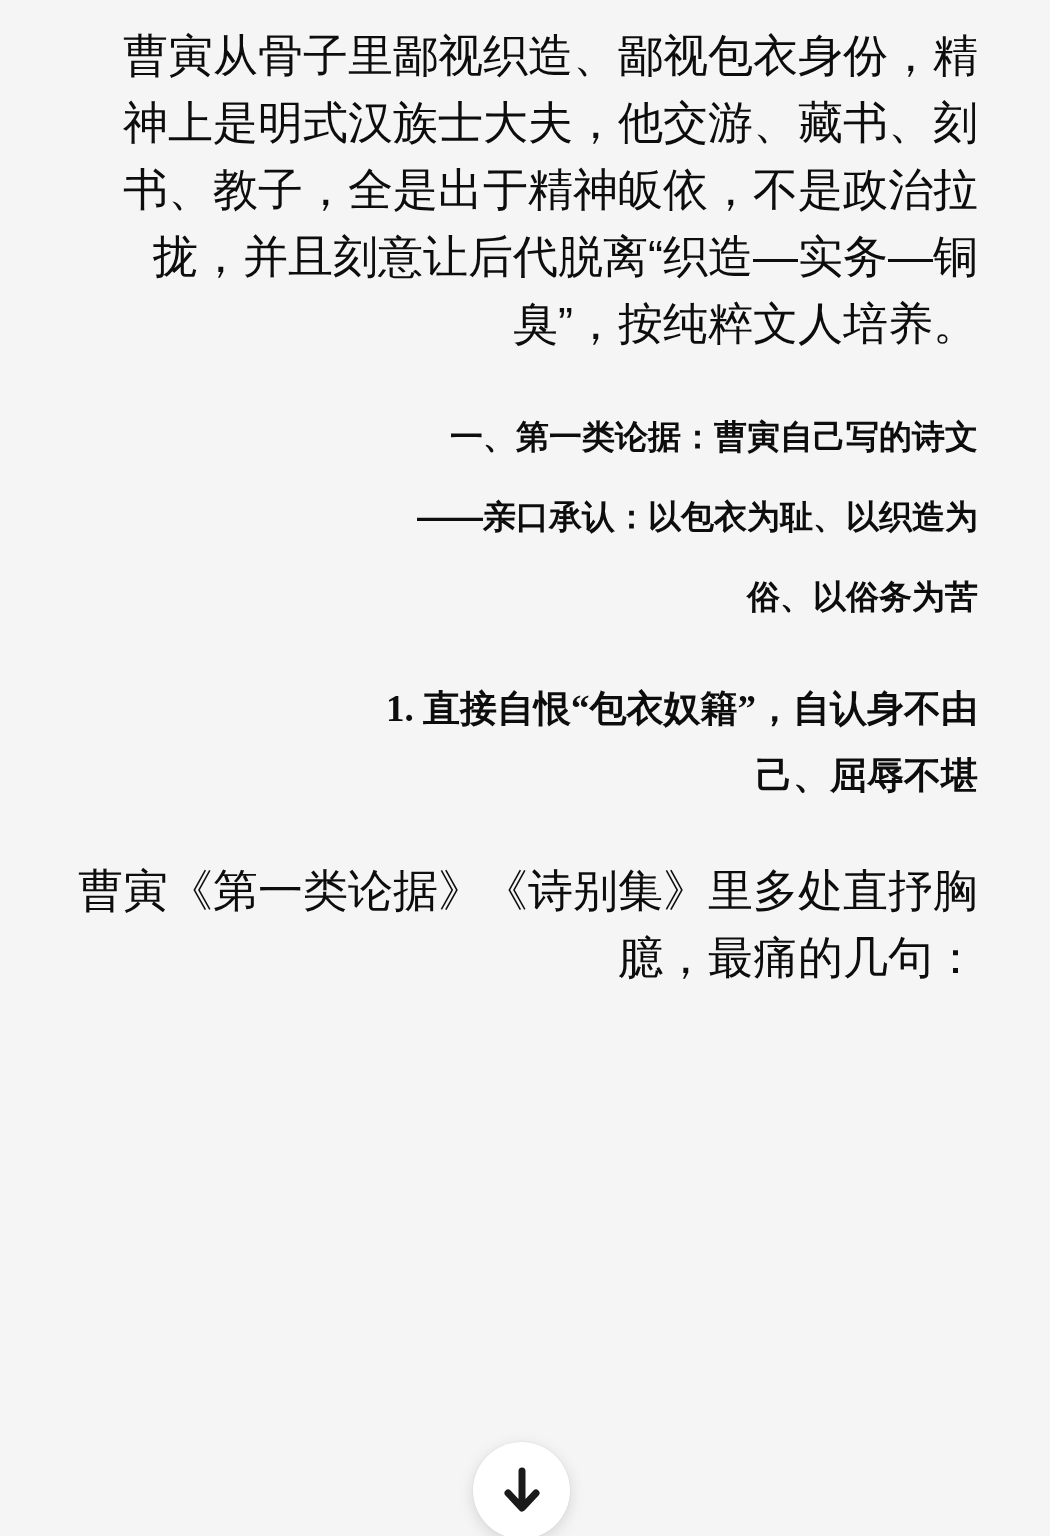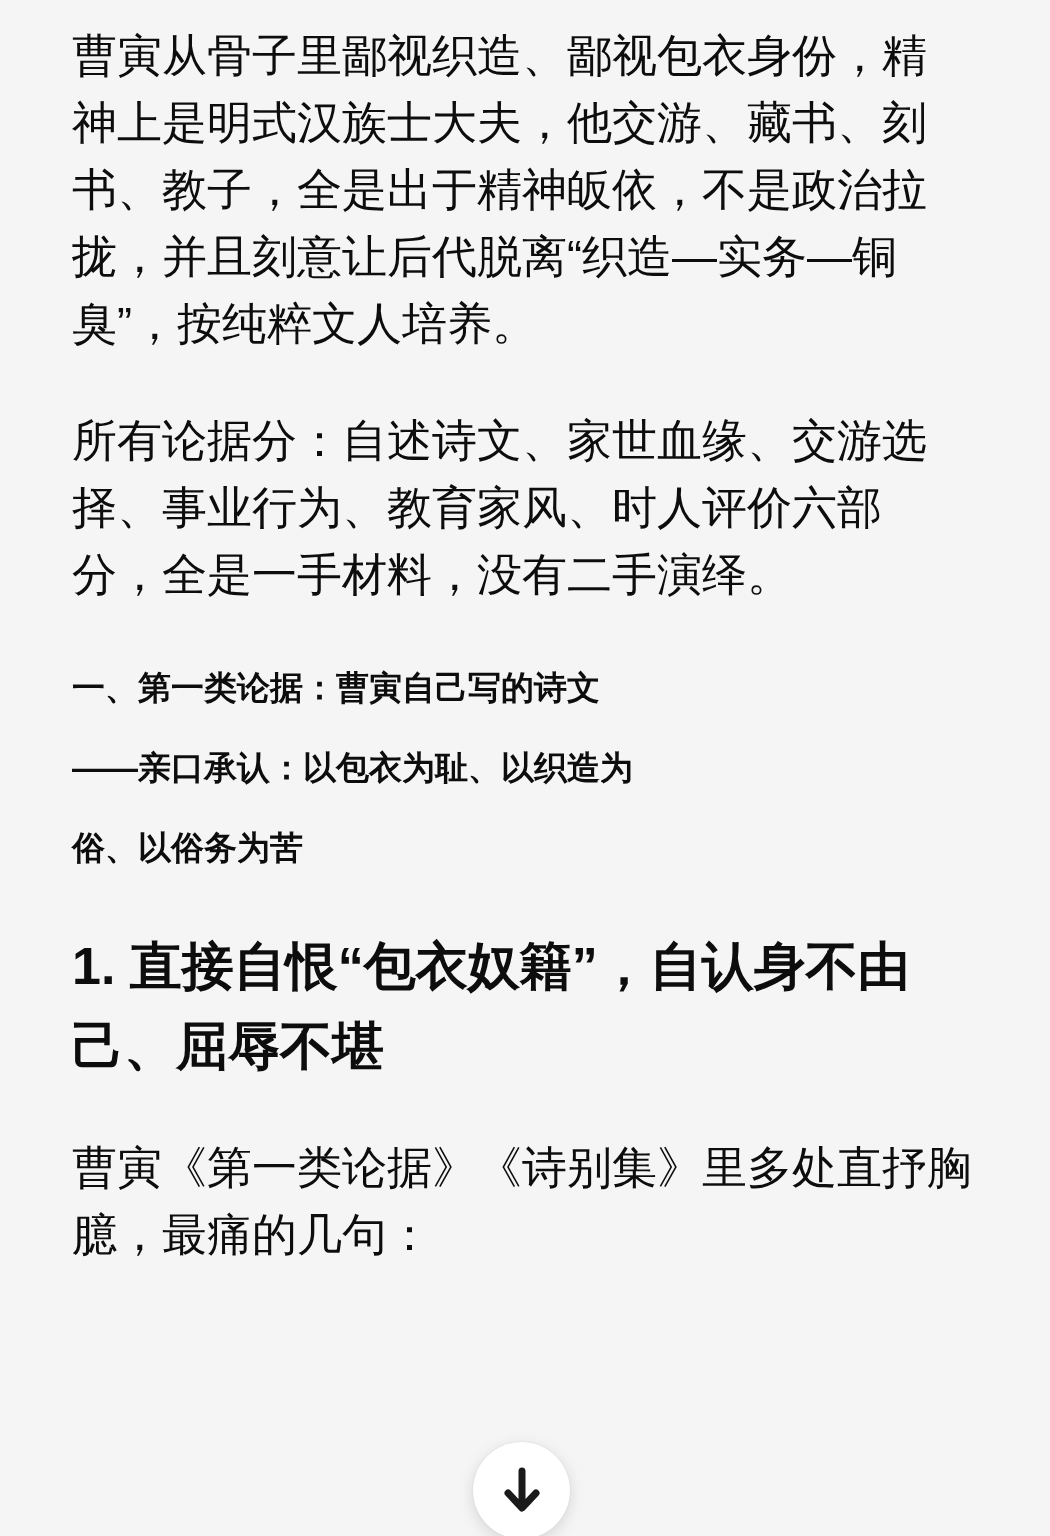--- a/index.html
+++ b/index.html
@@ -8,20 +8,21 @@
     background: #f5f5f5;
   }
   .screen {
     position: relative;
     width: 1050px;
     height: 1536px;
     overflow: hidden;
     background: #f5f5f5;
     font-family: "Liberation Sans", sans-serif;
     color: #0d0d0d;
+    text-align: right;
   }
   .message {
     padding: 22px 72px 0 72px;
   }
   .message p {
     margin: 0 0 50px 0;
     font-size: 45px;
     line-height: 67px;
     font-weight: 500;
     white-space: pre-line;
@@ -29,24 +30,25 @@
   }
   .message h2 {
     margin: -10px 0 48px 0;
     font-size: 33px;
     line-height: 80px;
     font-weight: 700;
     white-space: pre-line;
   }
   .message h3 {
     margin: -10px 0 48px 0;
-    font-size: 52px;
-    line-height: 80px;
+    font-size: 37px;
+    line-height: 67px;
     font-weight: 700;
     white-space: pre-line;
+    font-family: Liberation Serif, serif;
   }
   .scroll-btn {
     position: absolute;
     left: 473px;
     top: 1442px;
     width: 97px;
     height: 97px;
     border: none;
     border-radius: 50%;
     background: #ffffff;
@@ -64,23 +66,20 @@
 </head>
 <body>
 
 <div class="screen">
   <main class="message">
     <p>曹寅从骨子里鄙视织造、鄙视包衣身份，精
 神上是明式汉族士大夫，他交游、藏书、刻
 书、教子，全是出于精神皈依，不是政治拉
 拢，并且刻意让后代脱离“织造—实务—铜
 臭”，按纯粹文人培养。</p>
-    <p>所有论据分：自述诗文、家世血缘、交游选
-择、事业行为、教育家风、时人评价六部
-分，全是一手材料，没有二手演绎。</p>
     <h2>一、第一类论据：曹寅自己写的诗文
 ——亲口承认：以包衣为耻、以织造为
 俗、以俗务为苦</h2>
     <h3>1. 直接自恨“包衣奴籍”，自认身不由
 己、屈辱不堪</h3>
     <p>曹寅《第一类论据》《诗别集》里多处直抒胸
 臆，最痛的几句：</p>
   </main>
 
   <button class="scroll-btn">

